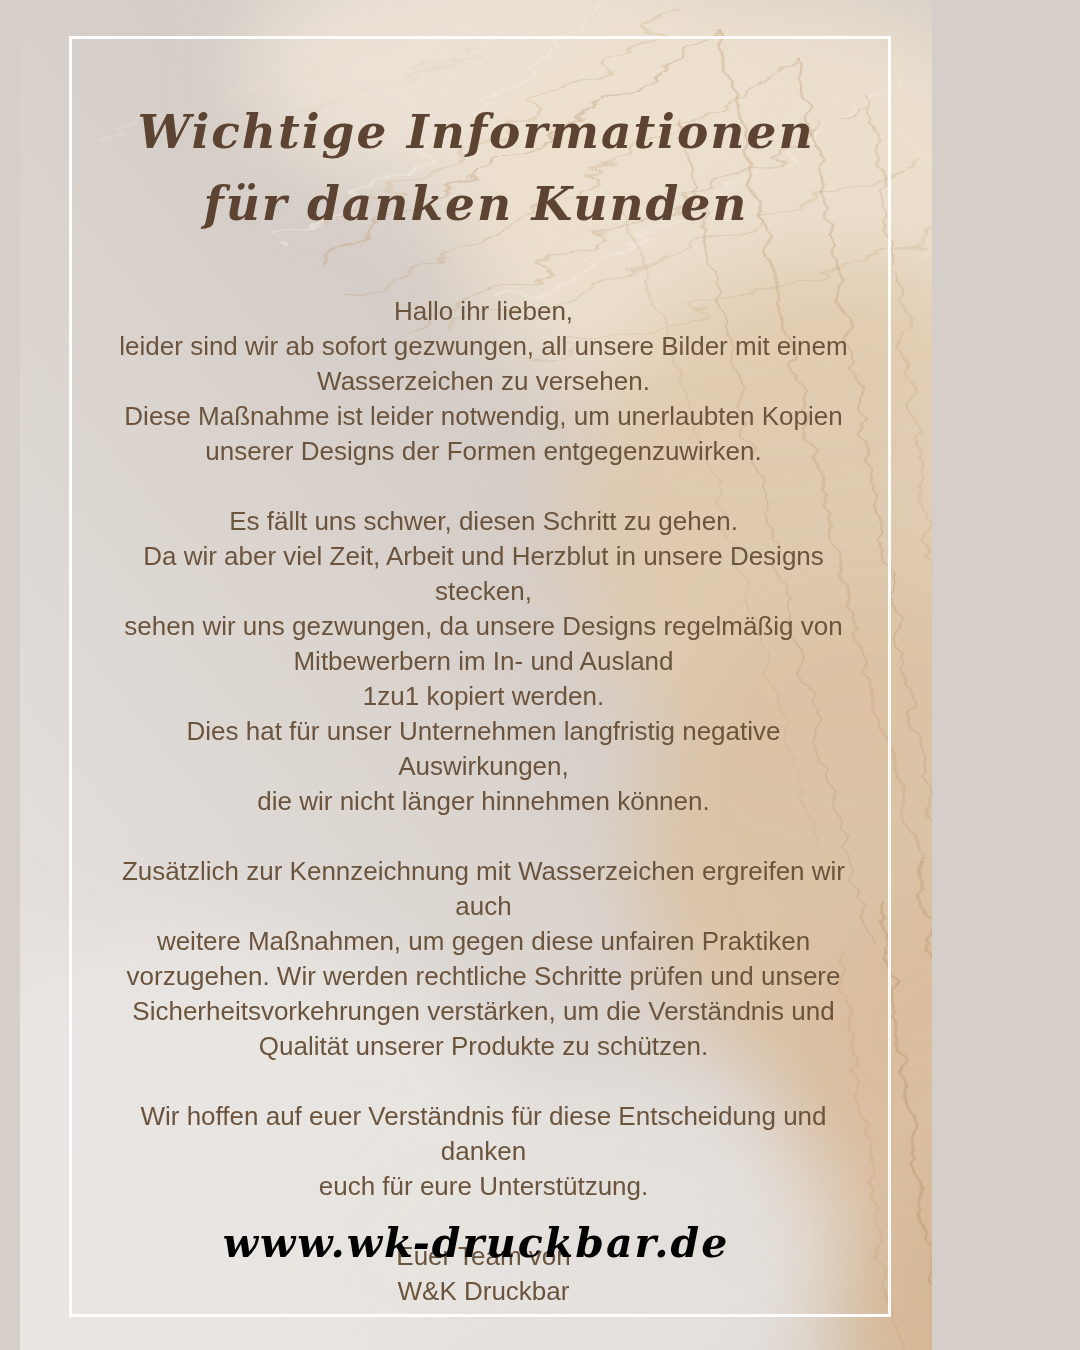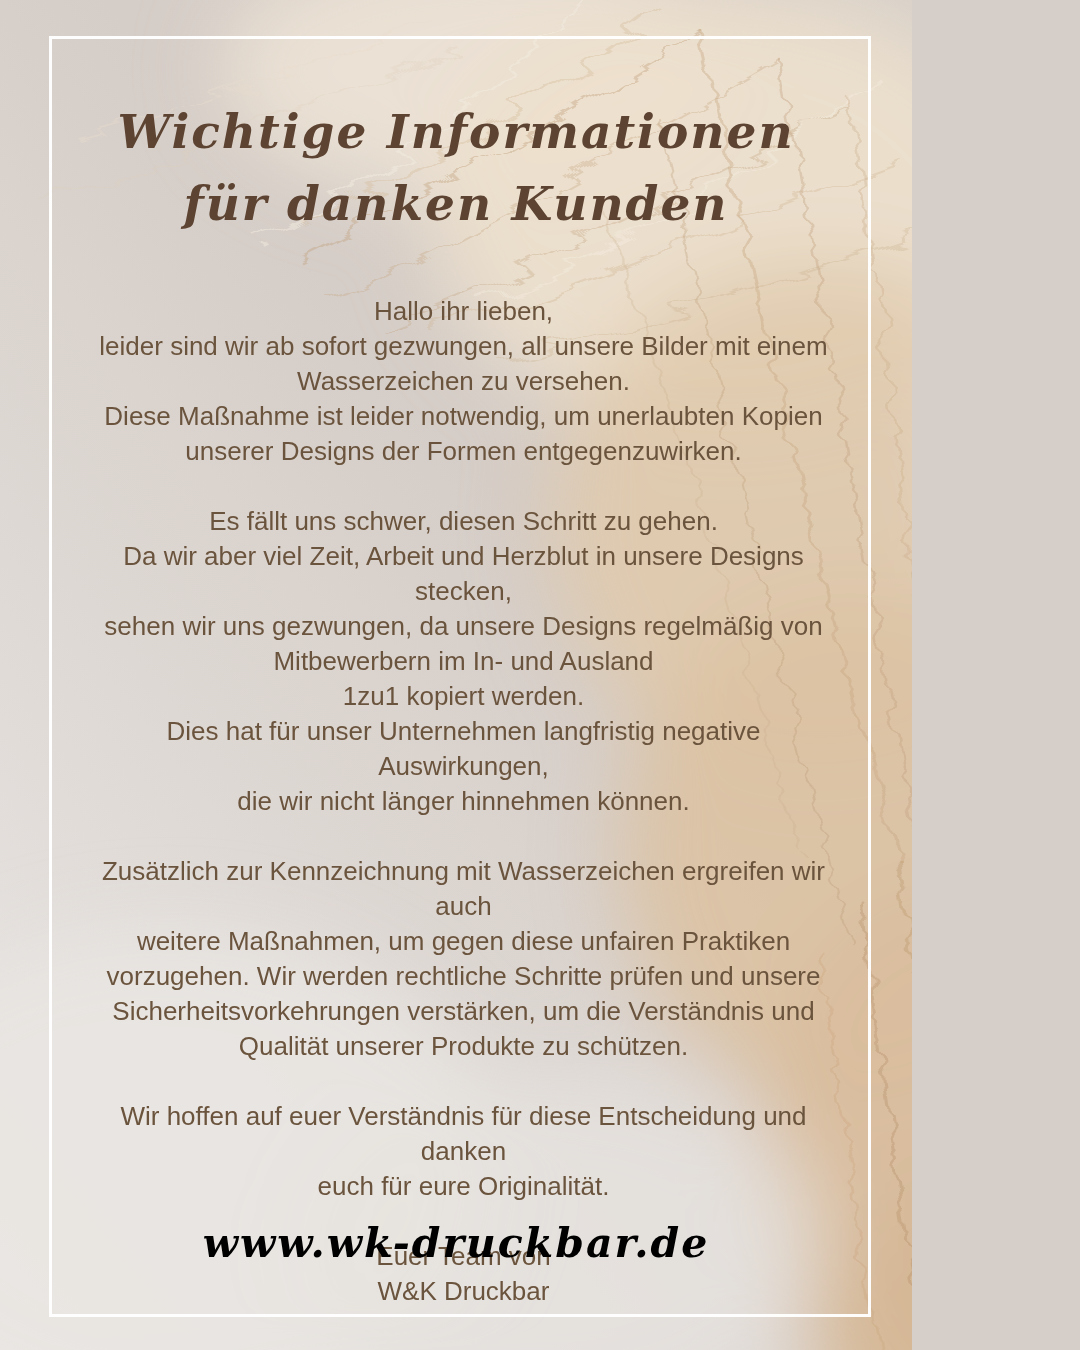--- a/index.html
+++ b/index.html
@@ -9,20 +9,21 @@
     height: 1350px;
     overflow: hidden;
     background: #d6cfc9;
   }
   .canvas {
     position: relative;
     width: 912px;
     height: 1350px;
     overflow: hidden;
     font-family: "Liberation Sans", sans-serif;
+    margin-left: 20px;
   }
   .bg {
     position: absolute;
     inset: 0;
     width: 1080px;
     height: 1350px;
     display: block;
   }
   .frame {
     position: absolute;
@@ -165,20 +166,20 @@
 Mitbewerbern im In- und Ausland
 1zu1 kopiert werden.
 Dies hat für unser Unternehmen langfristig negative Auswirkungen,
 die wir nicht länger hinnehmen können.</p>
     <p class="para">Zusätzlich zur Kennzeichnung mit Wasserzeichen ergreifen wir auch
 weitere Maßnahmen, um gegen diese unfairen Praktiken
 vorzugehen. Wir werden rechtliche Schritte prüfen und unsere
 Sicherheitsvorkehrungen verstärken, um die Verständnis und
 Qualität unserer Produkte zu schützen.</p>
     <p class="para">Wir hoffen auf euer Verständnis für diese Entscheidung und danken
-euch für eure Originalität.</p>
+euch für eure Unterstützung.</p>
     <p class="para">Euer Team von
 W&amp;K Druckbar</p>
   </main>
 
   <footer class="website">www.wk-druckbar.de</footer>
 
 </div>
 
 </body></html>

